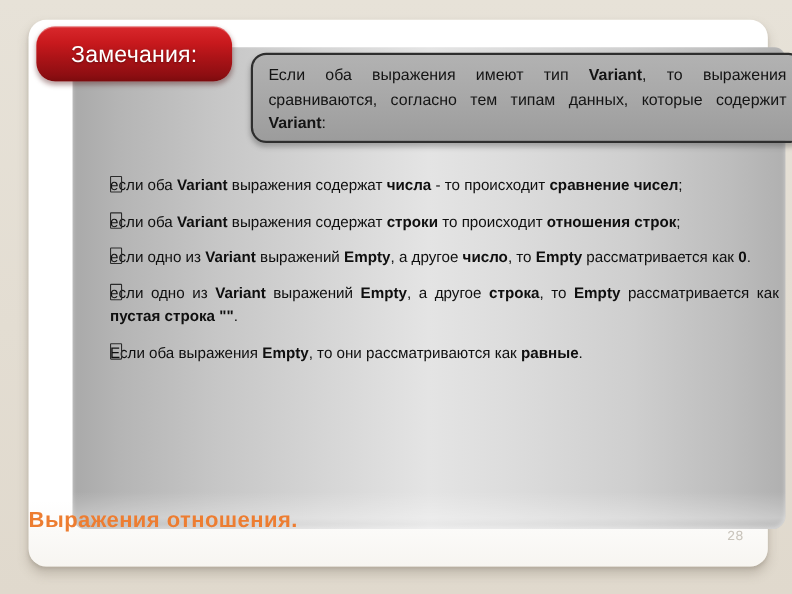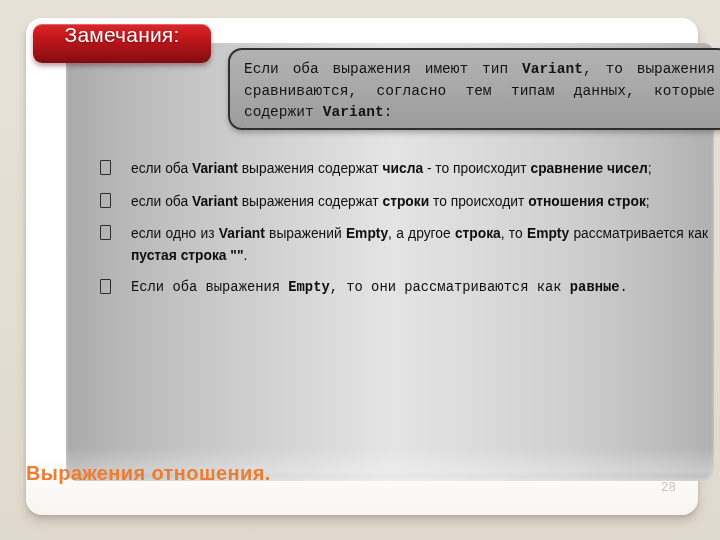--- a/index.html
+++ b/index.html
@@ -67,32 +67,33 @@
     background: linear-gradient(180deg, rgba(255,255,255,0) 0%, rgba(255,255,255,0.30) 70%, rgba(255,255,255,0.05) 100%);
     pointer-events: none;
   }
 
   
   .badge {
     position: absolute;
     left: 7px;
     top: 6px;
     width: 178px;
-    height: 39px;
-    border-radius: 9px;
+    height: 50px;
+    border-radius: 17px;
     background: linear-gradient(180deg,
         #d9282c 0%,
         #c8191d 30%,
         #ab1317 58%,
         #8e0e12 88%,
         #7c0b0e 100%);
     box-shadow: 0 3px 5px rgba(80, 20, 20, 0.40),
                 inset 0 1px 0 rgba(255,255,255,0.30);
     z-index: 6;
     display: flex;
+    align-items: center;
     justify-content: center;
   }
   .badge-label {
     color: #ffffff;
     font-size: 21px;
     font-weight: 400;
     letter-spacing: 0.2px;
     line-height: 1;
     text-shadow: 0 1px 2px rgba(0,0,0,0.35);
     white-space: nowrap;
@@ -114,43 +115,41 @@
     padding: 9px 14px 9px 14px;
   }
   .callout-text {
     margin: 0;
     font-size: 14.5px;
     line-height: 21.5px;
     color: #141414;
     text-align: justify;
     text-align-last: left;
     word-spacing: 0.5px;
-    font-family: Liberation Mono, monospace;
   }
   .callout-text b { font-weight: bold; }
 
   
   .bullets {
     position: absolute;
     left: 74px;
     top: 140px;
     width: 608px;
     z-index: 4;
   }
   .bullet-row {
     position: relative;
-    padding-left: 31px;
     margin-bottom: 11px;
     font-size: 13.8px;
     line-height: 21.5px;
     color: #0f0f0f;
     text-align: justify;
     text-align-last: left;
   }
-  .bullet-row:last-child { margin-bottom: 4px; font-family: Liberation Mono, monospace; }
+  .bullet-row:last-child { margin-bottom: 4px; }
   .bullet-glyph {
     position: absolute;
     left: 0;
     top: 2px;
     width: 11px;
     height: 15px;
     box-sizing: border-box;
     border: 1.6px solid #2b2b2b;
     border-radius: 1px;
     background: transparent;
@@ -195,20 +194,21 @@
       <span class="badge-label">Замечания:</span>
     </div>
 
     <div class="callout">
       <p class="callout-text"><span>Если оба выражения имеют тип </span><b>Variant</b><span>, то выражения сравниваются, согласно тем типам данных, которые содержит </span><b>Variant</b><span>:</span></p>
     </div>
 
     <div class="bullets" id="bullets">
         <div class="bullet-row"><span class="bullet-glyph"></span><span class="bullet-text"><span>если оба </span><b>Variant</b><span> выражения содержат </span><b>числа</b><span> - то происходит </span><b>сравнение чисел</b><span>;</span></span></div>
         <div class="bullet-row"><span class="bullet-glyph"></span><span class="bullet-text"><span>если оба </span><b>Variant</b><span> выражения содержат </span><b>строки</b><span> то происходит </span><b>отношения строк</b><span>;</span></span></div>
+        <div class="bullet-row"><span class="bullet-glyph"></span><span class="bullet-text"><span>если одно из </span><b>Variant</b><span> выражений </span><b>Empty</b><span>, а другое </span><b>число</b><span>, то </span><b>Empty</b><span> рассматривается как </span><b>0</b><span>.</span></span></div>
         <div class="bullet-row"><span class="bullet-glyph"></span><span class="bullet-text"><span>если одно из </span><b>Variant</b><span> выражений </span><b>Empty</b><span>, а другое </span><b>строка</b><span>, то </span><b>Empty</b><span> рассматривается как </span><b>пустая строка ""</b><span>.</span></span></div>
         <div class="bullet-row"><span class="bullet-glyph"></span><span class="bullet-text"><span>Если оба выражения </span><b>Empty</b><span>, то они рассматриваются как </span><b>равные</b><span>.</span></span></div>
       </div>
 
     <div class="footer-title">Выражения отношения.</div>
 
     <div class="slide-number">28</div>
 
   </div>
 </div>

